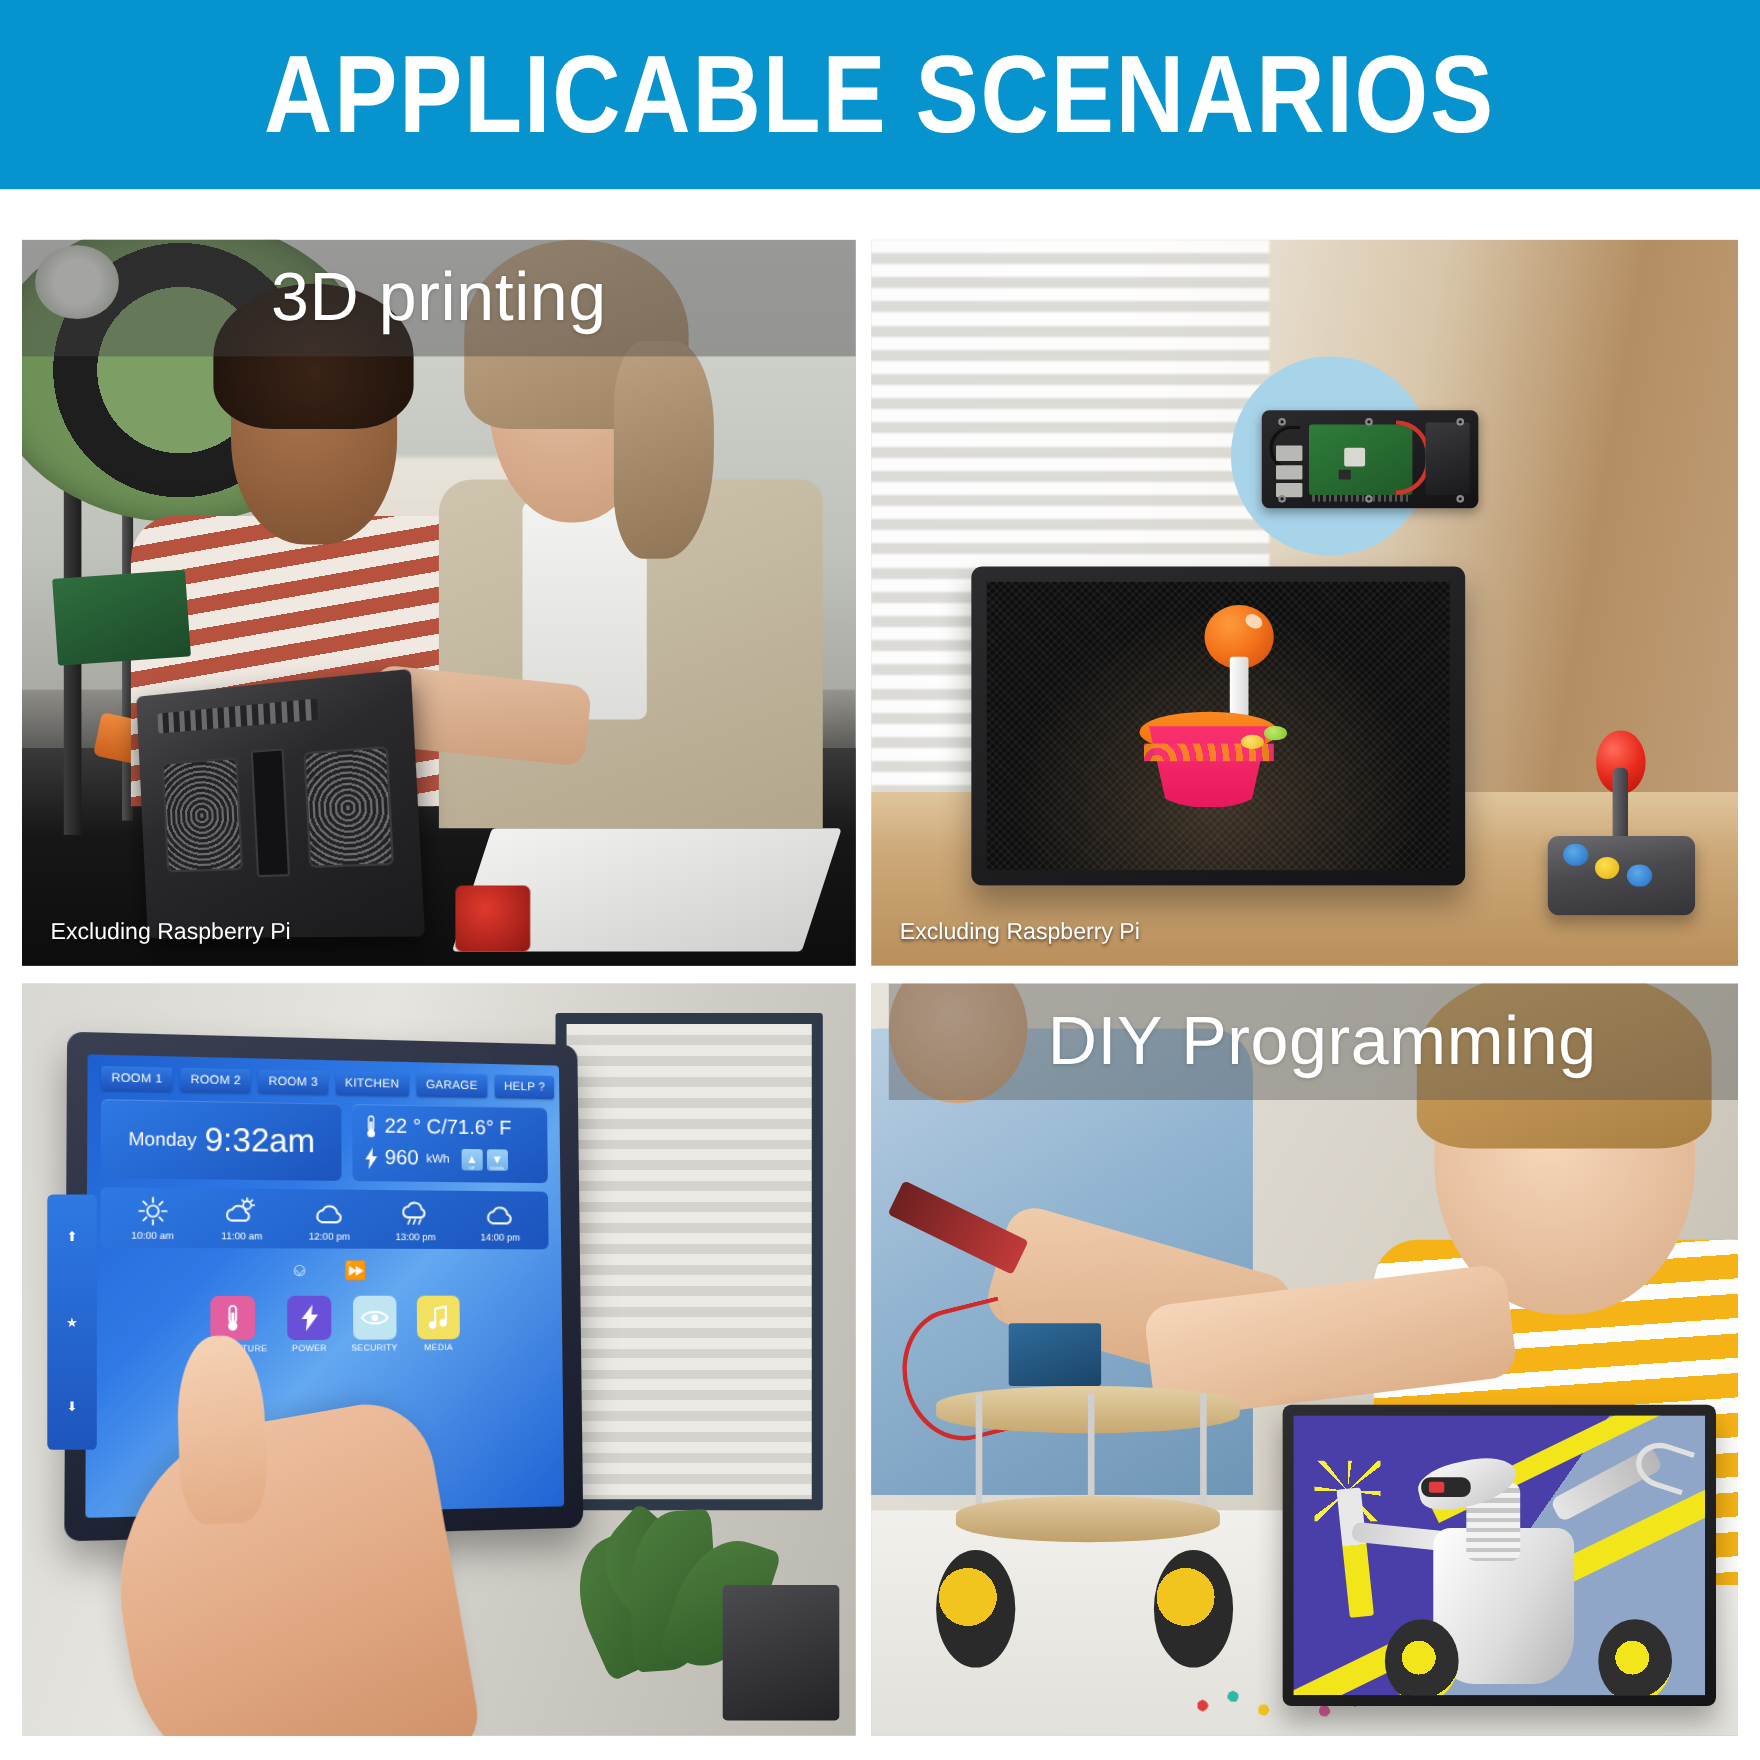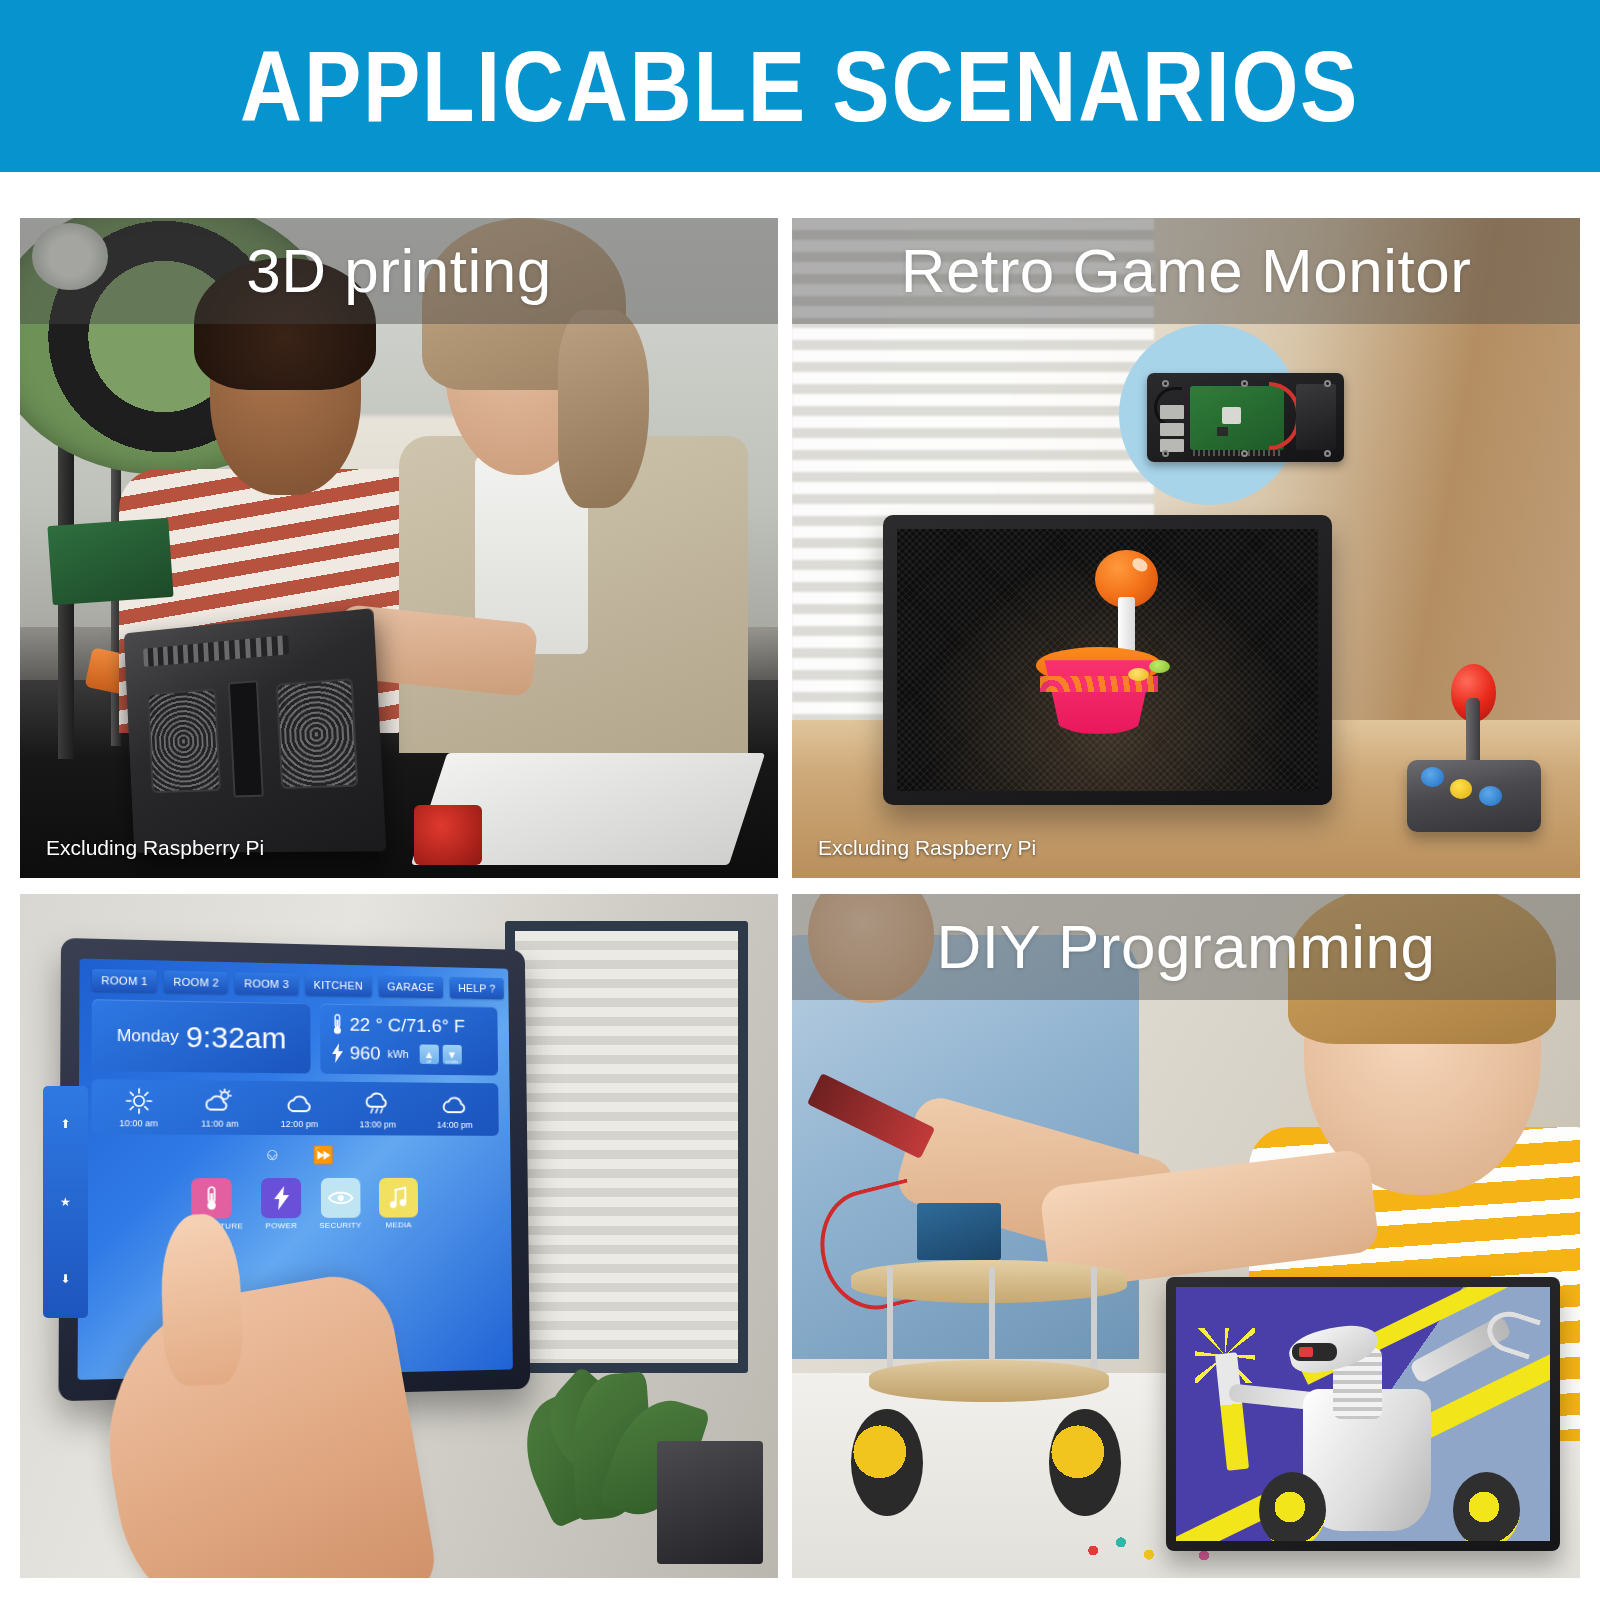--- a/index.html
+++ b/index.html
@@ -42,21 +42,21 @@
   .p4 { left: 792px; top: 722px; width: 788px; height: 684px; }
 
   
   .title-band {
     position: absolute; left: 0; top: 0; width: 100%; height: 106px;
     background: rgba(70,70,70,0.42);
     display: flex; align-items: center; justify-content: center;
     z-index: 6;
   }
   .title-band.partial { width: 74%; }
-  .title-band.partial4 { left: 0; width: 100%; background: rgba(80,80,78,0.40); text-align: center; }
+  .title-band.partial4 { left: 16px; width: 100%; background: rgba(80,80,78,0.40); text-align: center; }
   .panel-title {
     color: #ffffff;
     font-size: 62px;
     font-weight: normal;
     letter-spacing: 0.5px;
     text-shadow: 0 1px 4px rgba(0,0,0,0.18);
     white-space: nowrap;
     line-height: 1;
   }
 
@@ -520,23 +520,20 @@
     <div class="p2-joy">
       <div class="joy-ball"></div>
       <div class="joy-shaft"></div>
       <div class="joy-collar"></div>
       <div class="joy-base"></div>
       <div class="joy-b b1"></div>
       <div class="joy-b b2"></div>
       <div class="joy-b b3"></div>
     </div>
 
-    <div class="title-band">
-      <div class="panel-title">Retro Game Monitor</div>
-    </div>
     <div class="excl-caption">Excluding Raspberry Pi</div>
   </div>
 
   <div class="panel p3">
     <div class="p3-bg"></div>
     <div class="p3-window"></div>
     <div class="p3-plant">
       <div class="leaf l1"></div>
       <div class="leaf l4"></div>
       <div class="leaf l2"></div>

